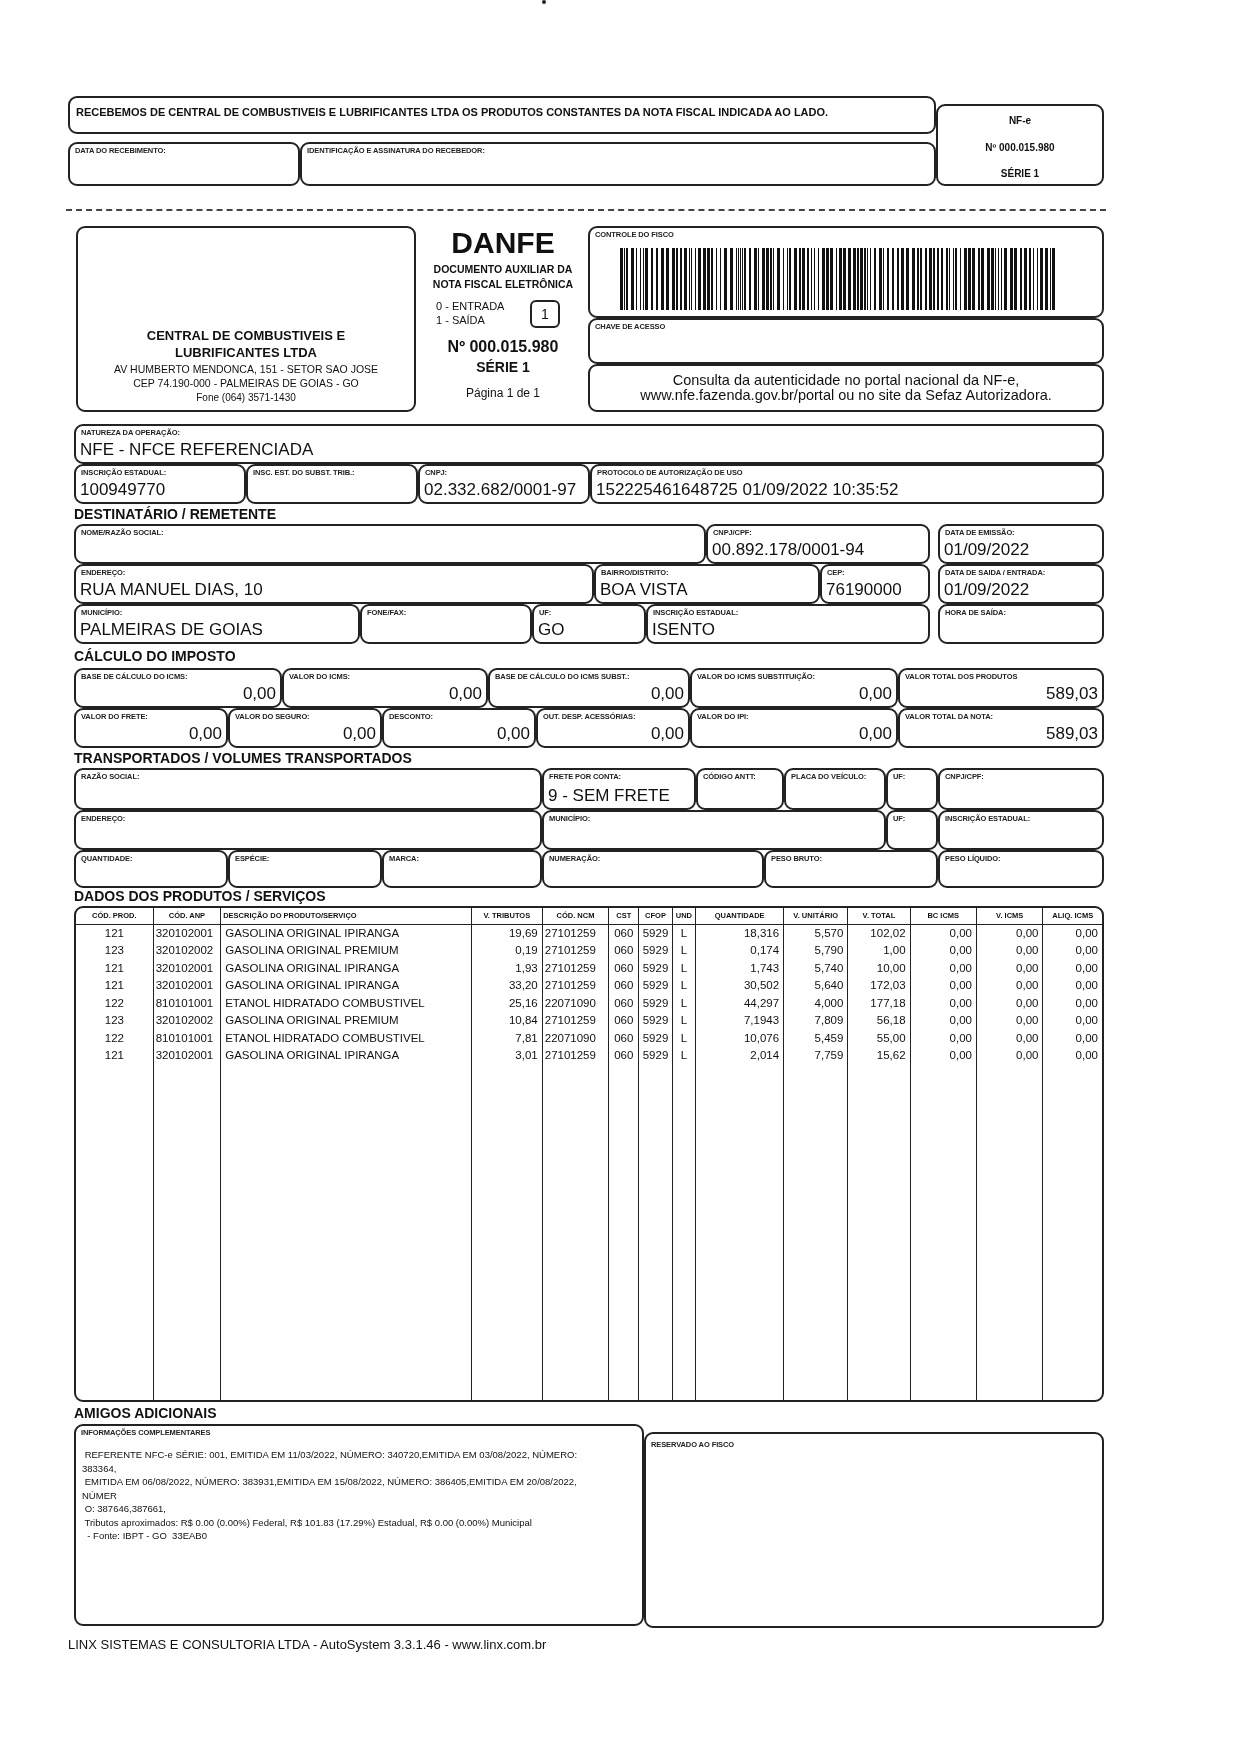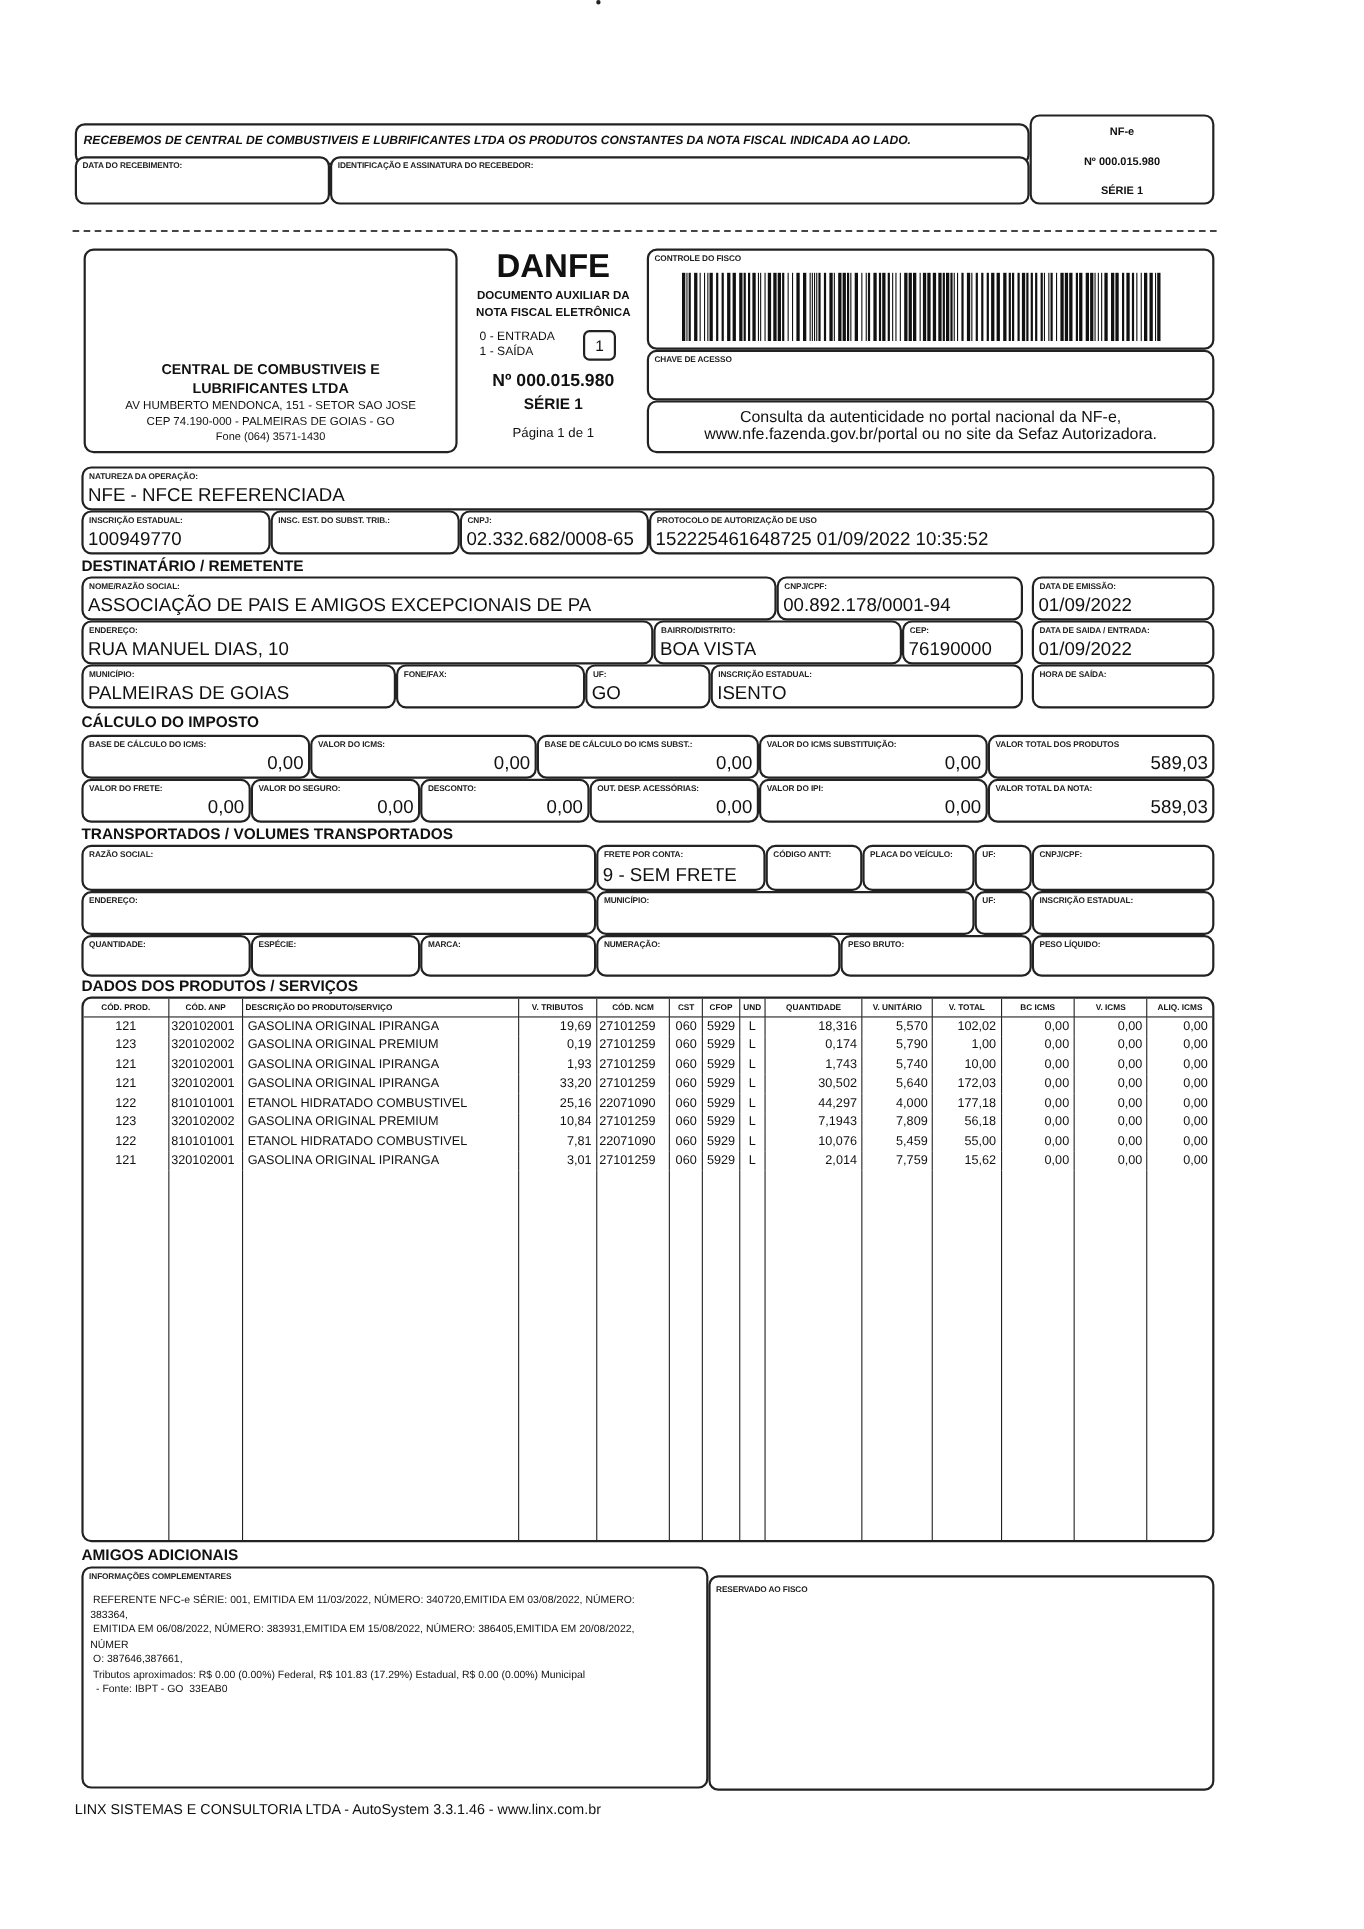--- a/index.html
+++ b/index.html
@@ -50,21 +50,21 @@
   table.prod th:last-child, table.prod td:last-child { border-right: none; }
   table.prod td.c { text-align: center; }
   table.prod td.n { text-align: right; }
   table.prod tr.filler td { height: auto; }
   .info-text { position: absolute; left: 6px; top: 22px; font-size: 9.5px; line-height: 13.5px; width: 540px; }
   .footer { position: absolute; left: 68px; top: 1637px; font-size: 13px; white-space: nowrap; }
 </style>
 </head>
 <body>
 
-<div class="box" style="left:68px;top:112px;width:868px;height:38px;font-style:italic;">
+<div class="box" style="left:68px;top:96px;width:868px;height:38px;">
   <span class="rec-text">RECEBEMOS DE CENTRAL DE COMBUSTIVEIS E LUBRIFICANTES  LTDA OS PRODUTOS CONSTANTES DA NOTA FISCAL INDICADA AO LADO.</span>
 </div>
 <div class="box" style="left:68px;top:142px;width:232px;height:44px;">
   <span class="lbl">DATA DO RECEBIMENTO:</span>
 </div>
 <div class="box" style="left:300px;top:142px;width:636px;height:44px;">
   <span class="lbl">IDENTIFICAÇÃO E ASSINATURA DO RECEBEDOR:</span>
 </div>
 <div class="box" style="left:936px;top:104px;width:168px;height:82px;">
   <span class="nf-small" style="top:9px;">NF-e</span>
@@ -222,31 +222,30 @@
 <div class="box" style="left:74px;top:464px;width:172px;height:40px;">
   <span class="lbl">INSCRIÇÃO ESTADUAL:</span>
   <span class="val">100949770</span>
 </div>
 <div class="box" style="left:246px;top:464px;width:172px;height:40px;">
   <span class="lbl">INSC. EST. DO SUBST. TRIB.:</span>
   <span class="val"></span>
 </div>
 <div class="box" style="left:418px;top:464px;width:172px;height:40px;">
   <span class="lbl">CNPJ:</span>
-  <span class="val">02.332.682/0008-65</span>
+  <span class="val">02.332.682/0001-97</span>
 </div>
 <div class="box" style="left:590px;top:464px;width:514px;height:40px;">
   <span class="lbl">PROTOCOLO DE AUTORIZAÇÃO DE USO</span>
   <span class="val">152225461648725 01/09/2022 10:35:52</span>
 </div>
 
 <span class="sec" style="left:74px;top:506px;">DESTINATÁRIO / REMETENTE</span>
 <div class="box" style="left:74px;top:524px;width:632px;height:40px;">
   <span class="lbl">NOME/RAZÃO SOCIAL:</span>
-  <span class="val">ASSOCIAÇÃO DE PAIS E AMIGOS EXCEPCIONAIS DE PA</span>
 </div>
 <div class="box" style="left:706px;top:524px;width:224px;height:40px;">
   <span class="lbl">CNPJ/CPF:</span>
   <span class="val">00.892.178/0001-94</span>
 </div>
 <div class="box" style="left:938px;top:524px;width:166px;height:40px;">
   <span class="lbl">DATA DE EMISSÃO:</span>
   <span class="val">01/09/2022</span>
 </div>
 <div class="box" style="left:74px;top:564px;width:520px;height:40px;">

